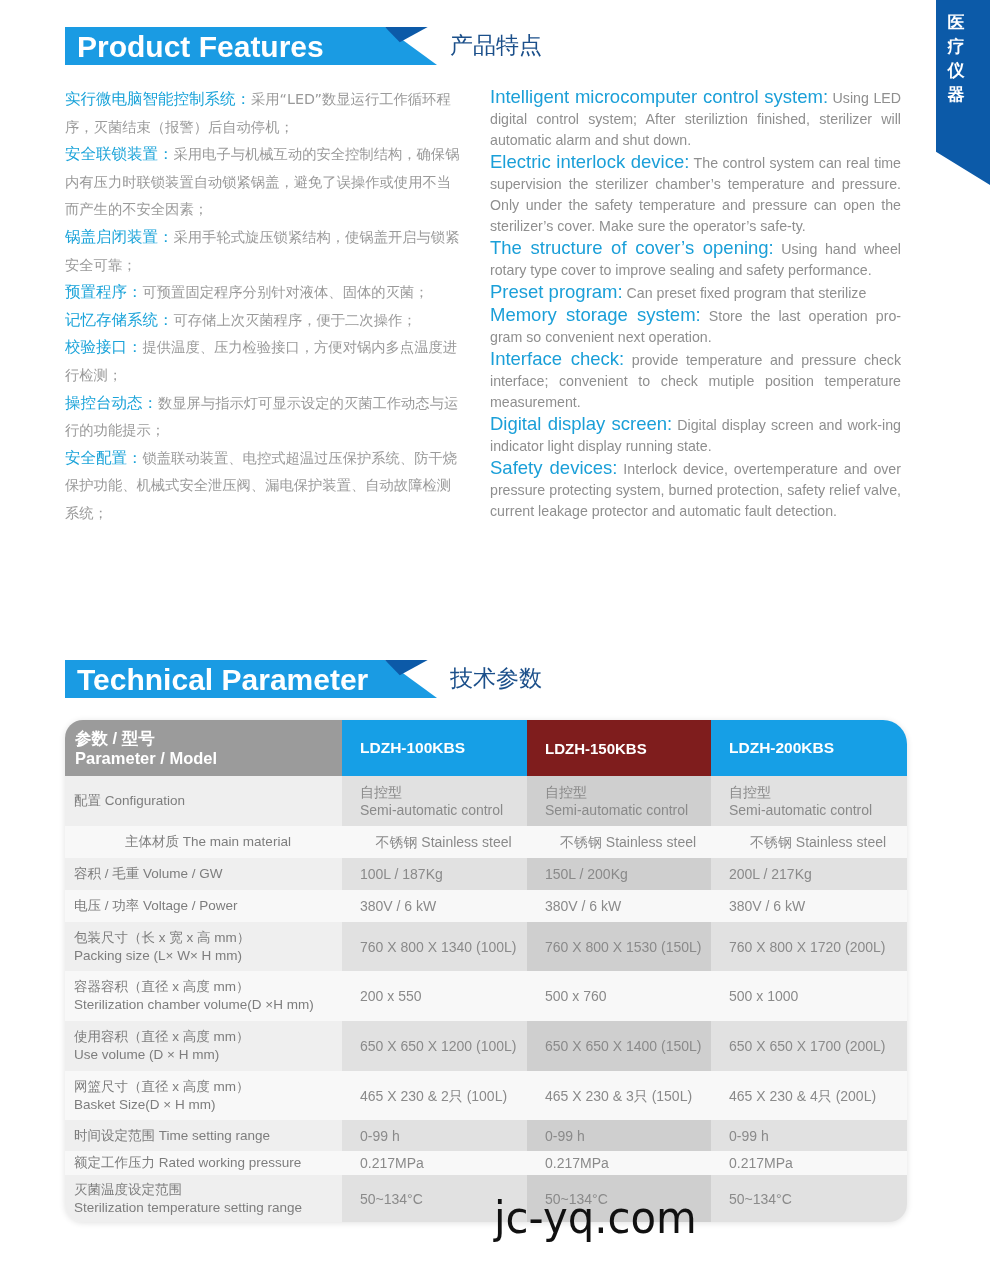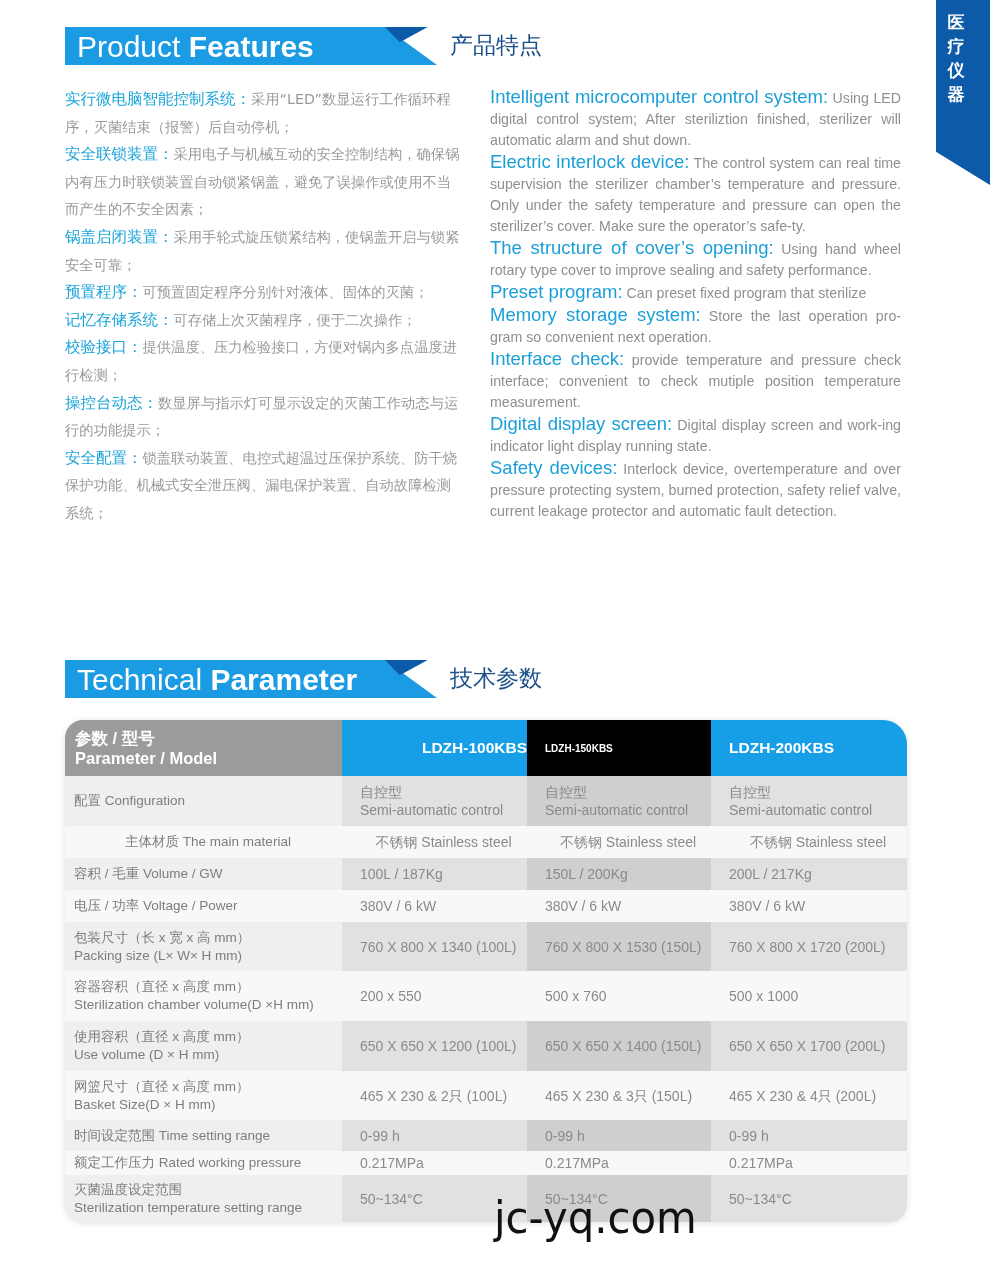--- a/index.html
+++ b/index.html
@@ -13,21 +13,21 @@
     font-size: 17px; line-height: 24px; font-weight: bold; }
 
   
   .banner { position: absolute; left: 65px; height: 38px; }
   .banner-bar { position: absolute; left: 0; top: 0; width: 372px; height: 38px; background: #1a9be3;
     clip-path: polygon(0 0, 86% 0, 100% 100%, 0 100%); }
   .banner-notch { position: absolute; left: 0; top: 0; width: 372px; height: 38px; background: #0c5aa8;
     clip-path: polygon(86% 0, 97.5% 0, 90% 40%); }
   .banner-en { position: absolute; left: 12px; top: 2px; color: #fff; font-family: "Liberation Sans", sans-serif;
     font-size: 30px; line-height: 36px; white-space: nowrap; }
-  .banner-en b { font-weight: normal; }
+  .banner-en b { font-weight: bold; }
   .banner-en span.light { font-weight: bold; }
   .banner-cn { position: absolute; left: 385px; top: 3px; font-size: 23px; color: #1b4f8a; white-space: nowrap; }
 
   
   .feat-cn { position: absolute; left: 65px; top: 86px; width: 398px; font-size: 14.3px; line-height: 27.6px; color: #9a9a9a; }
   .feat-cn p { margin: 0; }
   .kcn { color: #1aa3d9; font-size: 15.5px; }
 
   .feat-en { position: absolute; left: 490px; top: 86px; width: 411px; font-family: "Liberation Sans", sans-serif;
     font-size: 14.2px; line-height: 21px; color: #8f8f8f; text-align: justify; }
@@ -38,22 +38,22 @@
   .ptable { position: absolute; left: 65px; top: 720px; width: 842px; border-radius: 18px 24px 18px 18px; overflow: hidden;
     box-shadow: 0 1px 6px rgba(0,0,0,0.12); background: #f6f6f6; }
   .prow { display: flex; width: 100%; }
   .cell { display: flex; flex-direction: column; justify-content: center; padding-left: 18px; font-family: "Liberation Sans", sans-serif; }
   .c0 { width: 277px; padding-left: 9px; }
   .c1 { width: 185px; }
   .c2 { width: 184px; }
   .c3 { width: 196px; }
   .hdr { height: 56px; }
   .hdr .c0 { background: #9b9b9b; color: #fff; font-weight: bold; font-size: 16.5px; line-height: 20px; padding-left: 10px; }
-  .hdr .c1 { background: #169fe6; color: #fff; font-weight: bold; font-size: 15.5px; text-align: right; }
-  .hdr .c2 { background: #000000; color: #fff; font-weight: bold; font-size: 10px; }
+  .hdr .c1 { background: #169fe6; color: #fff; font-weight: bold; font-size: 15.5px; }
+  .hdr .c2 { background: #7f1d1d; color: #fff; font-weight: bold; font-size: 15px; }
   .hdr .c3 { background: #169fe6; color: #fff; font-weight: bold; font-size: 15.5px; }
 
   .shade .c0 { background: #efefef; }
   .shade .c1 { background: #e1e1e1; }
   .shade .c2 { background: #cfcfcf; }
   .shade .c3 { background: #e1e1e1; }
   .plain .c0, .plain .c1, .plain .c2, .plain .c3 { background: #f8f8f8; }
 
   .lab { font-size: 13.5px; color: #7d7d7d; line-height: 18px; }
   .val { font-size: 14px; color: #8a8a8a; line-height: 18px; }

